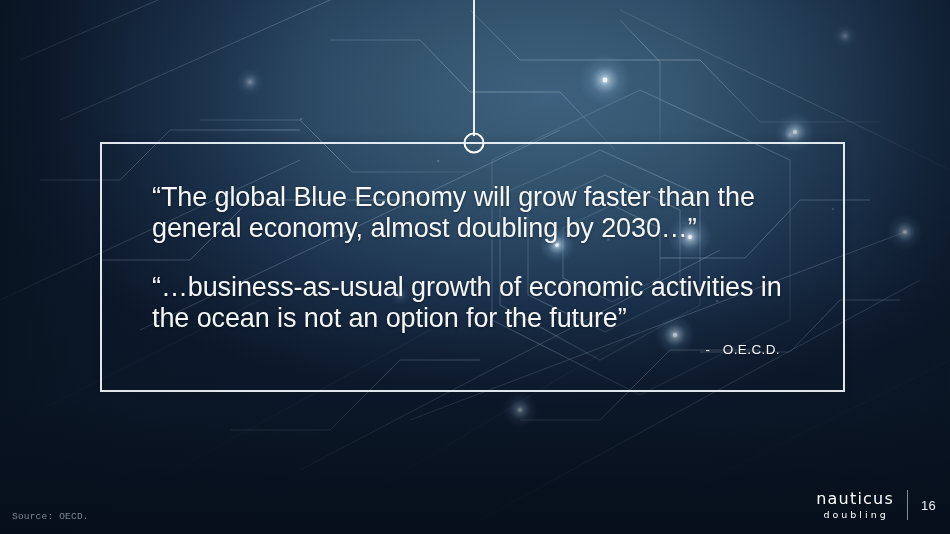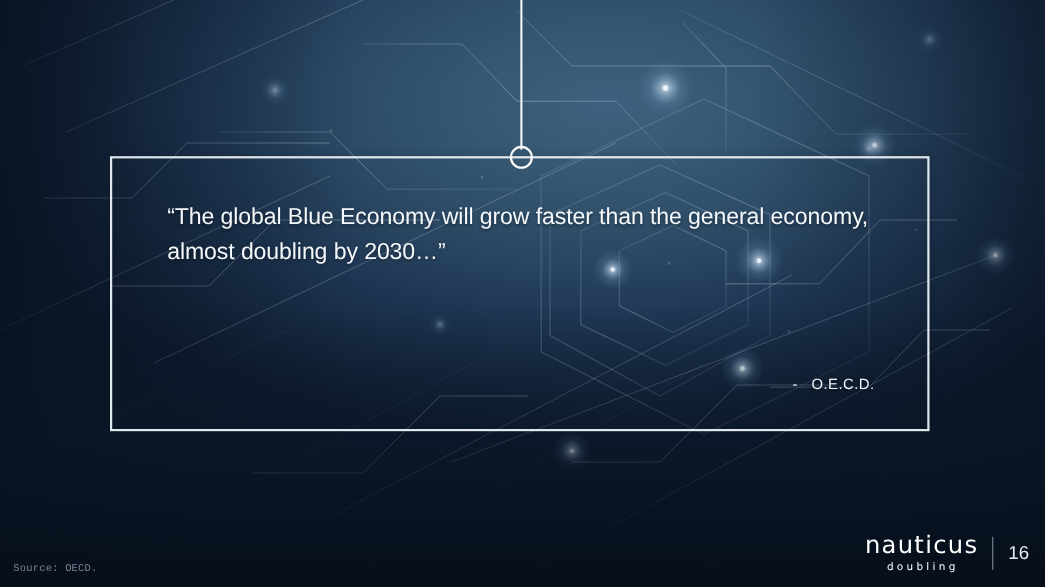--- a/index.html
+++ b/index.html
@@ -63,32 +63,32 @@
   }
 
   #quote-content {
     position: absolute;
     left: 50px;
     top: 38px;
     width: 648px;
   }
   .quote-para {
     color: #f4f8fb;
-    font-size: 21px;
+    font-size: 27px;
     line-height: 31px;
     font-weight: 400;
     letter-spacing: -0.1px;
     text-shadow: 0 1px 3px rgba(0,0,0,0.40);
     margin: 0;
   }
   #quote-para-2 { margin-top: 28px; }
 
   #quote-attribution {
     position: absolute;
-    right: 48px;
+    right: 63px;
     top: 198px;
     color: #f2f6fa;
     font-size: 13.5px;
     letter-spacing: 0.4px;
     text-shadow: 0 1px 3px rgba(0,0,0,0.45);
     white-space: pre;
   }
 
   
   #source-note {
@@ -110,41 +110,41 @@
     gap: 13px;
   }
   #logo-block {
     display: flex;
     flex-direction: column;
     align-items: center;
     line-height: 1;
   }
   #logo-wordmark {
     color: #ffffff;
-    font-size: 22px;
+    font-size: 16px;
     font-weight: 400;
     letter-spacing: 1.2px;
     font-family: "DejaVu Sans", sans-serif;
   }
   #logo-subword {
     color: #ffffff;
     font-size: 9.5px;
     letter-spacing: 3.0px;
     margin-top: 3px;
     font-family: "DejaVu Sans", sans-serif;
     padding-left: 2px;
   }
   #brand-divider {
     width: 1px;
     height: 30px;
     background: #7e8b99;
   }
   #page-number {
     color: #e8edf3;
-    font-size: 17px;
+    font-size: 13px;
     letter-spacing: 0.3px;
     text-align: center;
   }
 </style>
 </head>
 <body>
 
 <div id="slide">
 
   <div class="bg-base"></div>
@@ -240,20 +240,21 @@
   <div class="bg-vignette"></div>
 
   <svg id="connector" viewBox="0 0 950 534">
     <line x1="474" y1="0" x2="474" y2="136" stroke="#ffffff" stroke-width="1.8"></line>
     <circle cx="474" cy="143" r="9.5" fill="none" stroke="#ffffff" stroke-width="2"></circle>
   </svg>
 
   <div id="quote-box">
     <div id="quote-content">
       <p class="quote-para" id="quote-para-1">“The global Blue Economy will grow faster than the general economy, almost doubling by 2030…”</p>
+      <p class="quote-para" id="quote-para-2">“…business-as-usual growth of economic activities in the ocean is not an option for the future”</p>
     </div>
     <div id="quote-attribution">-   O.E.C.D.</div>
   </div>
 
   <div id="source-note">Source: OECD.</div>
 
   <div id="brand">
     <div id="logo-block">
       <span id="logo-wordmark">nauticus</span>
       <span id="logo-subword">doubling</span>

